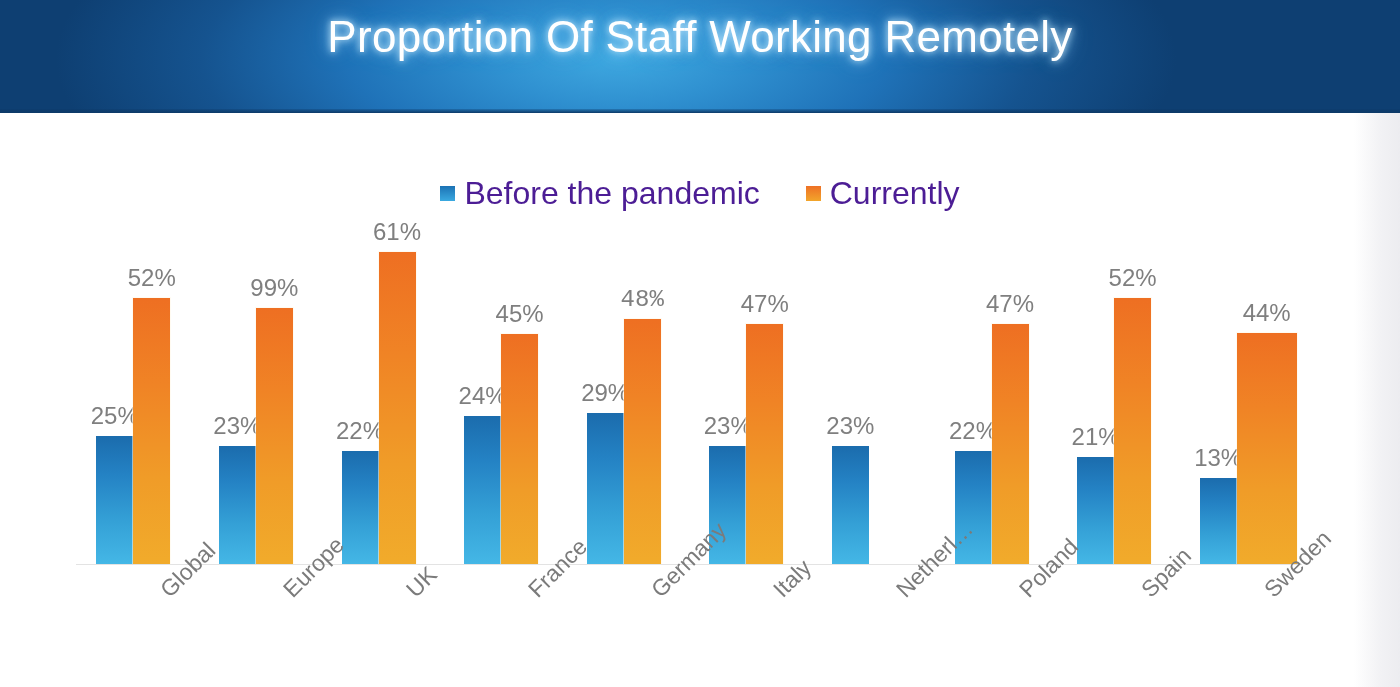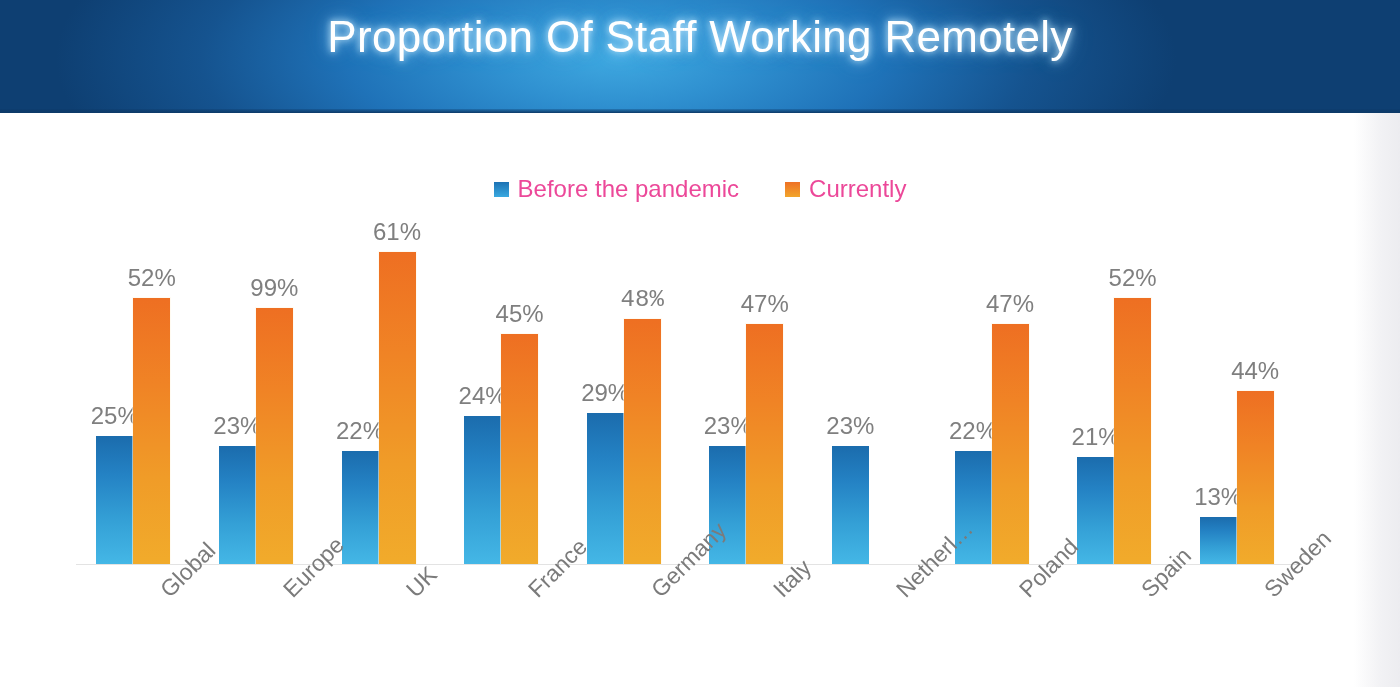--- a/index.html
+++ b/index.html
@@ -87,22 +87,22 @@
     gap: 9px;
   }
   .legend-swatch {
     width: 15px;
     height: 15px;
     display: block;
   }
   .legend-swatch.blue  { background: linear-gradient(to bottom, #1c72b4, #3aa9e0); }
   .legend-swatch.orange{ background: linear-gradient(to bottom, #ee7125, #f2a52b); }
   .legend-label {
-    font-size: 24px;
-    color: #ec4899;
+    font-size: 32px;
+    color: #4c1d95;
     white-space: nowrap;
   }
 
   
   
   #baseline {
     position: absolute;
     left: 76px;
     top: 451px;
     width: 1226px;
@@ -251,24 +251,24 @@
         </div>
         <div class="group" style="left: 1001.1px; width: 74px;">
           <div class="bar blue" style="height: 107.41px;">
             <span class="bar-value">21%</span>
           </div>
           <div class="bar orange" style="height: 265.967px;">
             <span class="bar-value">52%</span>
           </div>
         </div>
         <div class="group" style="left: 1123.7px; width: 74px;">
-          <div class="bar blue" style="height: 47px;">
+          <div class="bar blue" style="height: 86px;">
             <span class="bar-value">13%</span>
           </div>
-          <div class="bar orange" style="height: 173px;">
+          <div class="bar orange" style="height: 231px; padding-left: 23px;">
             <span class="bar-value">44%</span>
           </div>
         </div>
       </div>
     <div id="baseline"></div>
     <div id="xlabels">
         <div class="xlabel" style="left: 79.3px; width: 0px;">Global</div>
         <div class="xlabel" style="left: 201.9px; width: 0px;">Europe</div>
         <div class="xlabel" style="left: 324.5px; width: 0px;">UK</div>
         <div class="xlabel" style="left: 447.1px; width: 0px;">France</div>

